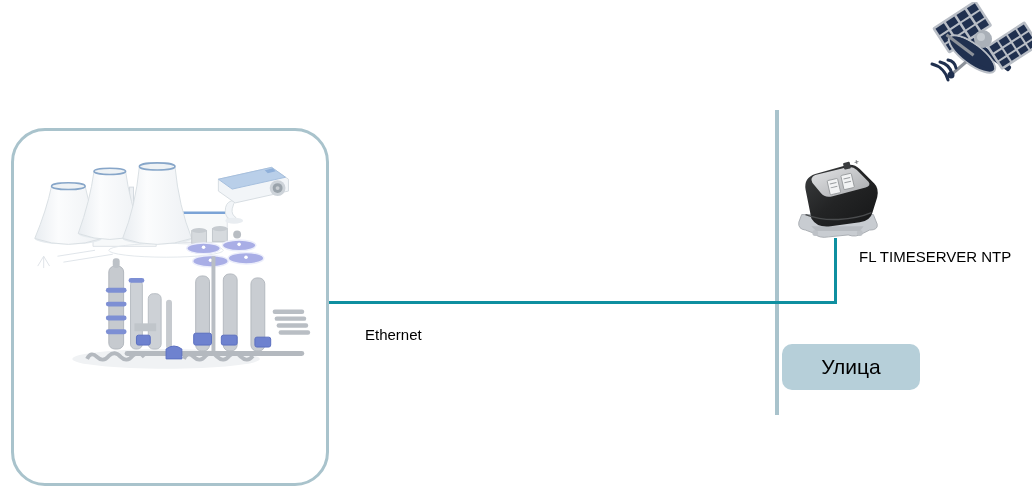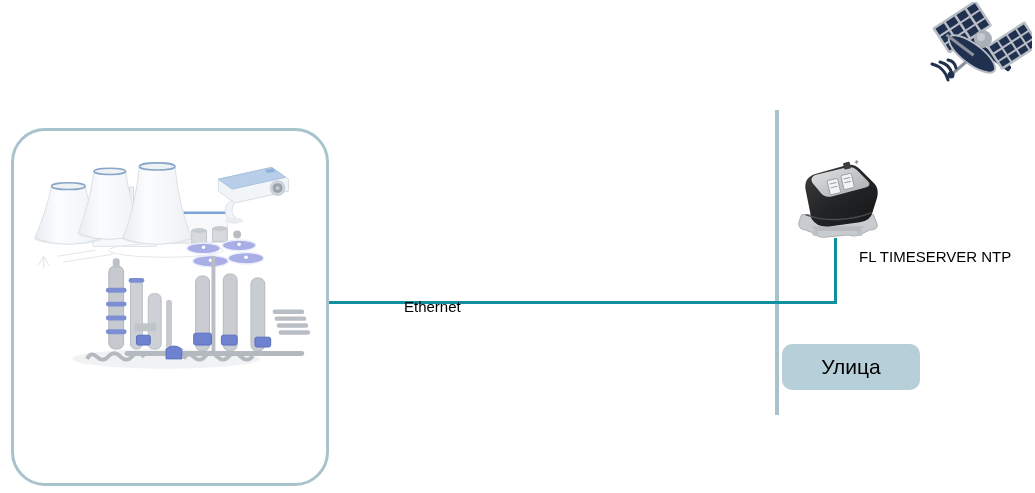--- a/index.html
+++ b/index.html
@@ -23,21 +23,21 @@
   .enterprise-label{position:absolute;left:1px;right:1px;bottom:1px;height:77px;
     background:var(--label-fill);border-radius:13px;display:flex;align-items:center;
     justify-content:center;text-align:center;font-size:21px;line-height:1.32;
     padding:0 14px;color:var(--text);}
 
   
   .ethernet-line{position:absolute;left:329px;top:301px;width:508px;height:3px;
     background:var(--connector-teal);}
   .timeserver-connector{position:absolute;left:834px;top:238px;width:3px;height:66px;
     background:var(--connector-teal);}
-  .ethernet-label{position:absolute;left:365px;top:298px;font-size:15px;color:var(--text);margin-left:39px;}
+  .ethernet-label{position:absolute;left:365px;top:326px;font-size:15px;color:var(--text);}
 
   
   .street-divider{position:absolute;left:775px;top:110px;width:4px;height:305px;
     background:var(--divider-blue-gray);}
   .street-box{position:absolute;left:782px;top:344px;width:138px;height:46px;
     background:var(--label-fill);border-radius:10px;display:flex;align-items:center;
     justify-content:center;font-size:21px;color:var(--text);}
 
   
   .timeserver-device{position:absolute;left:792px;top:158px;width:92px;height:88px;}

